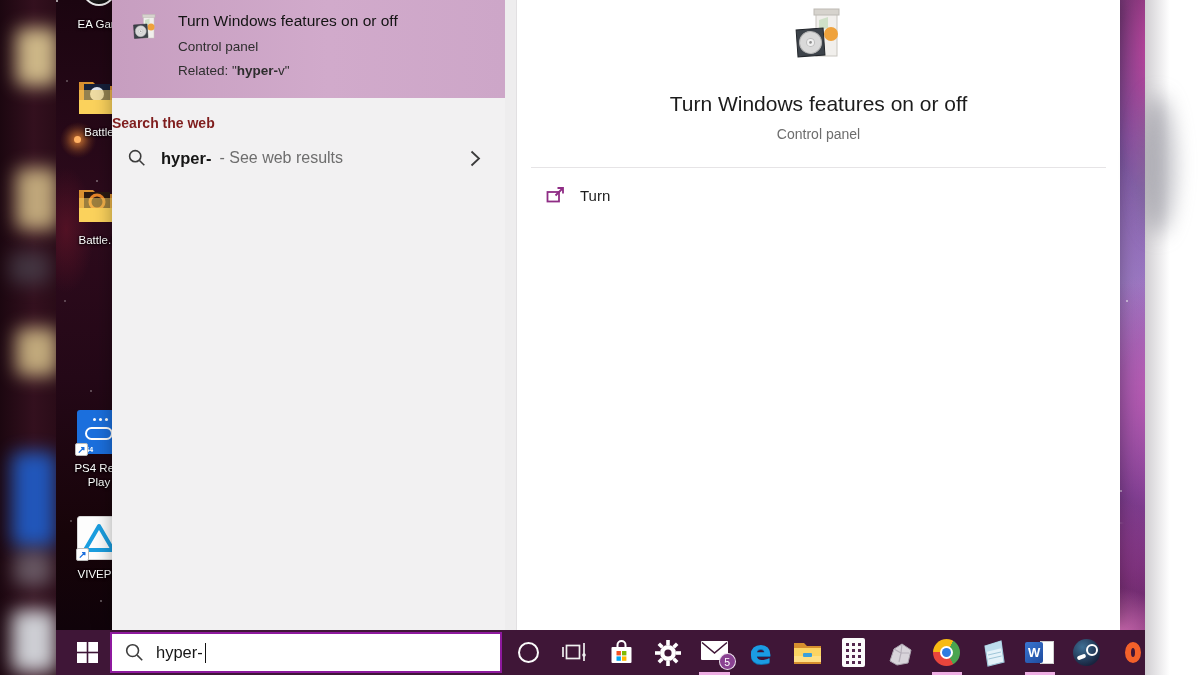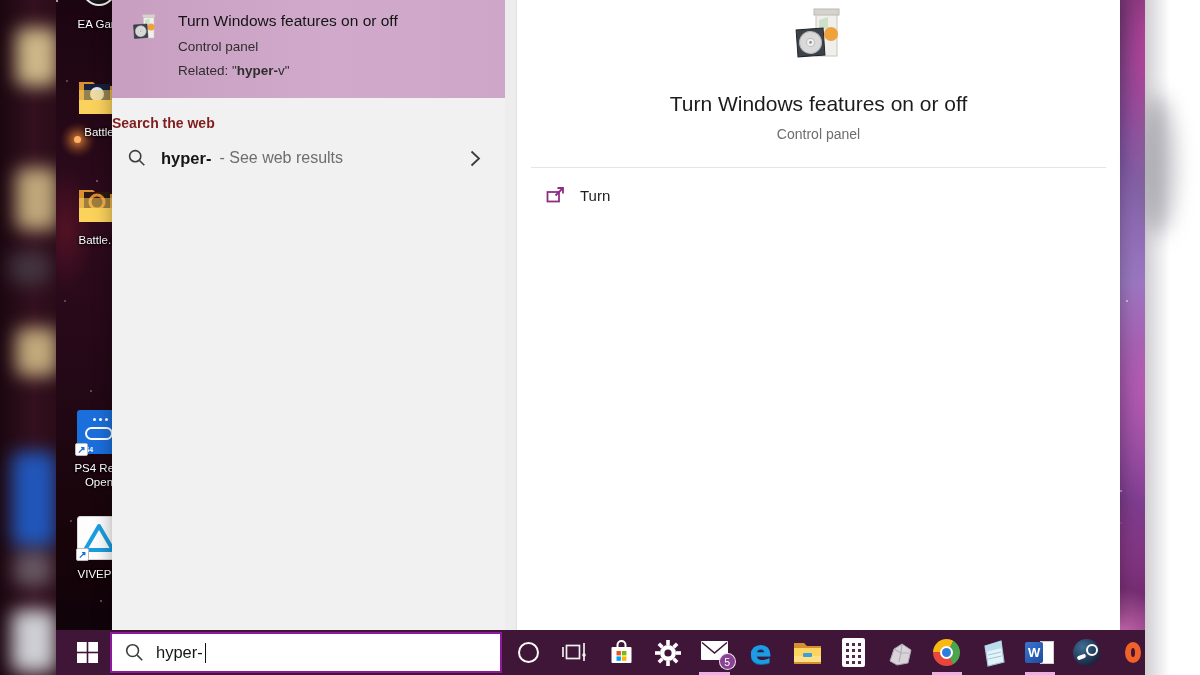--- a/index.html
+++ b/index.html
@@ -205,21 +205,21 @@
     <div class="di" style="top:410px">
       <div class="di-icon">
         <div class="ps4-tile">
           <div class="ps4-dots"></div>
           <div class="ps4-pad"></div>
           <div class="ps4-txt">PS4</div>
           <div class="shortcut">↗</div>
         </div>
       </div>
       <div class="di-label" style="margin-top:8px">PS4 Rem</div>
-      <div class="di-label">Open</div>
+      <div class="di-label">Play</div>
     </div>
 
     <div class="di" style="top:516px">
       <div class="di-icon">
         <div class="vive-tile">
           <svg width="42" height="42" viewBox="0 0 42 42">
             <path d="M21 9 L35 33 H7 Z" fill="none" stroke="#1a9ee0" stroke-width="4" stroke-linejoin="round"></path>
           </svg>
           <div class="shortcut">↗</div>
         </div>

